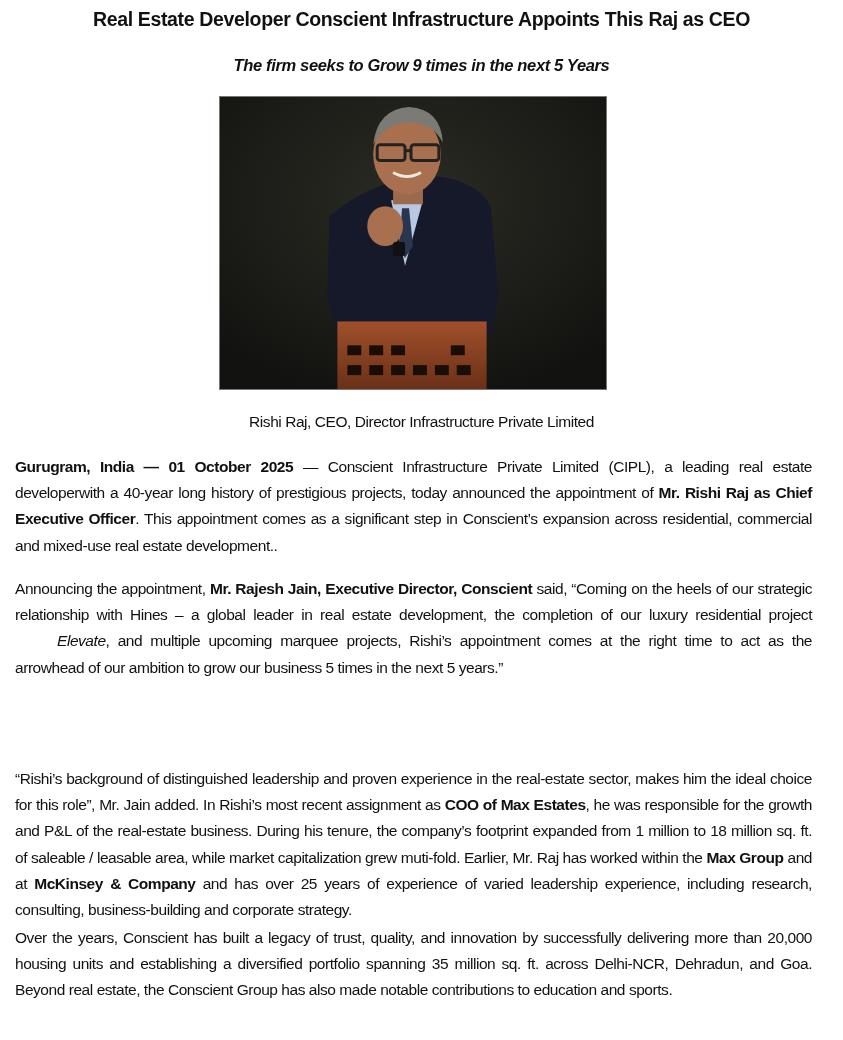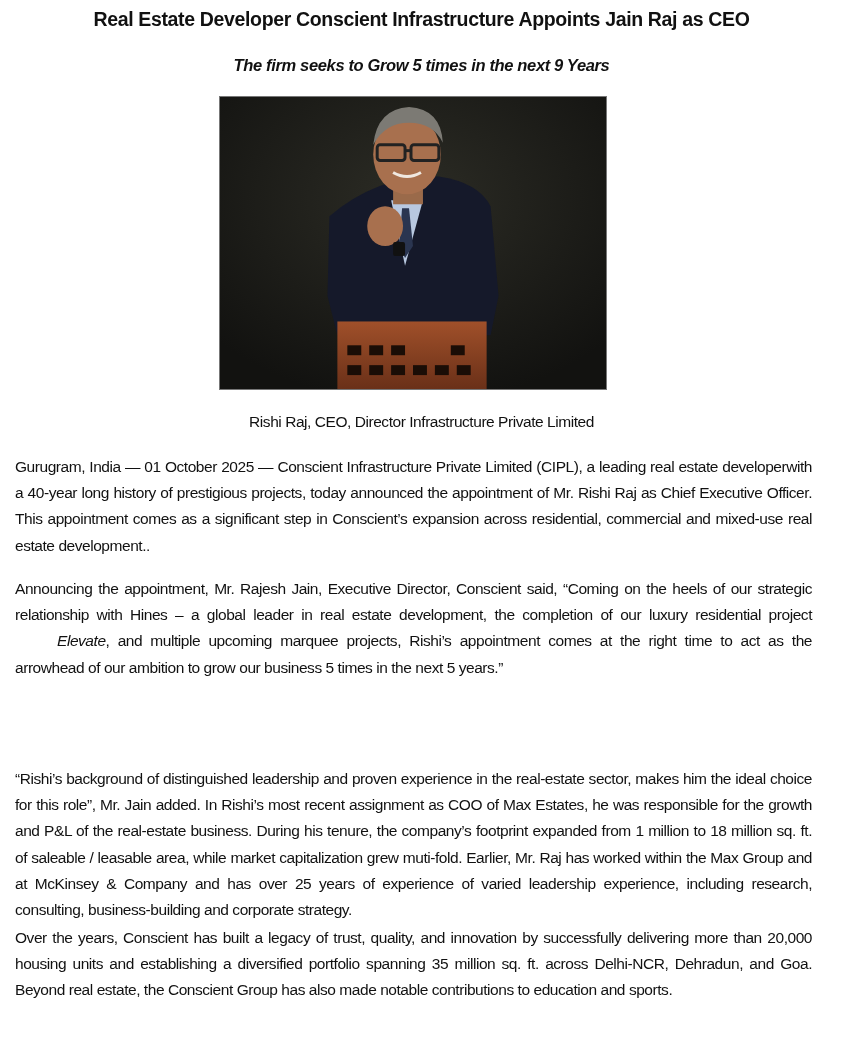--- a/index.html
+++ b/index.html
@@ -25,32 +25,32 @@
   .photo svg { display: block; width: 100%; height: 100%; }
   .caption {
     position: absolute; left: 0; right: 0; top: 413px;
     text-align: center; font-size: 15.5px; letter-spacing: -0.45px; white-space: nowrap;
   }
   .para {
     position: absolute; left: 15px; width: 797px;
     font-size: 15.5px; line-height: 26.2px; letter-spacing: -0.45px;
     text-align: justify; margin: 0;
   }
-  .para b { font-weight: normal; }
+  .para b { font-weight: bold; }
   .para i { font-style: italic; margin-left: 42px; }
   #p1 { top: 454px; }
   #p2 { top: 576px; }
   #p3 { top: 766px; }
   #p4 { top: 925px; }
 </style>
 </head>
 <body>
 
-<div class="title">Real Estate Developer Conscient Infrastructure Appoints Jain Raj as CEO</div>
-<div class="subtitle">The firm seeks to Grow 5 times in the next 9 Years</div>
+<div class="title">Real Estate Developer Conscient Infrastructure Appoints This Raj as CEO</div>
+<div class="subtitle">The firm seeks to Grow 9 times in the next 5 Years</div>
 
 <div class="photo" title="Portrait of Rishi Raj in a dark suit leaning on a wooden chair">
   <svg viewBox="0 0 388 294" preserveAspectRatio="none">
     <defs>
       <radialGradient id="bg" cx="50%" cy="35%" r="70%">
         <stop offset="0%" stop-color="#2c2c25"></stop>
         <stop offset="100%" stop-color="#121210"></stop>
       </radialGradient>
       <linearGradient id="wood" x1="0" y1="0" x2="0" y2="1">
         <stop offset="0%" stop-color="#a0502a"></stop>

